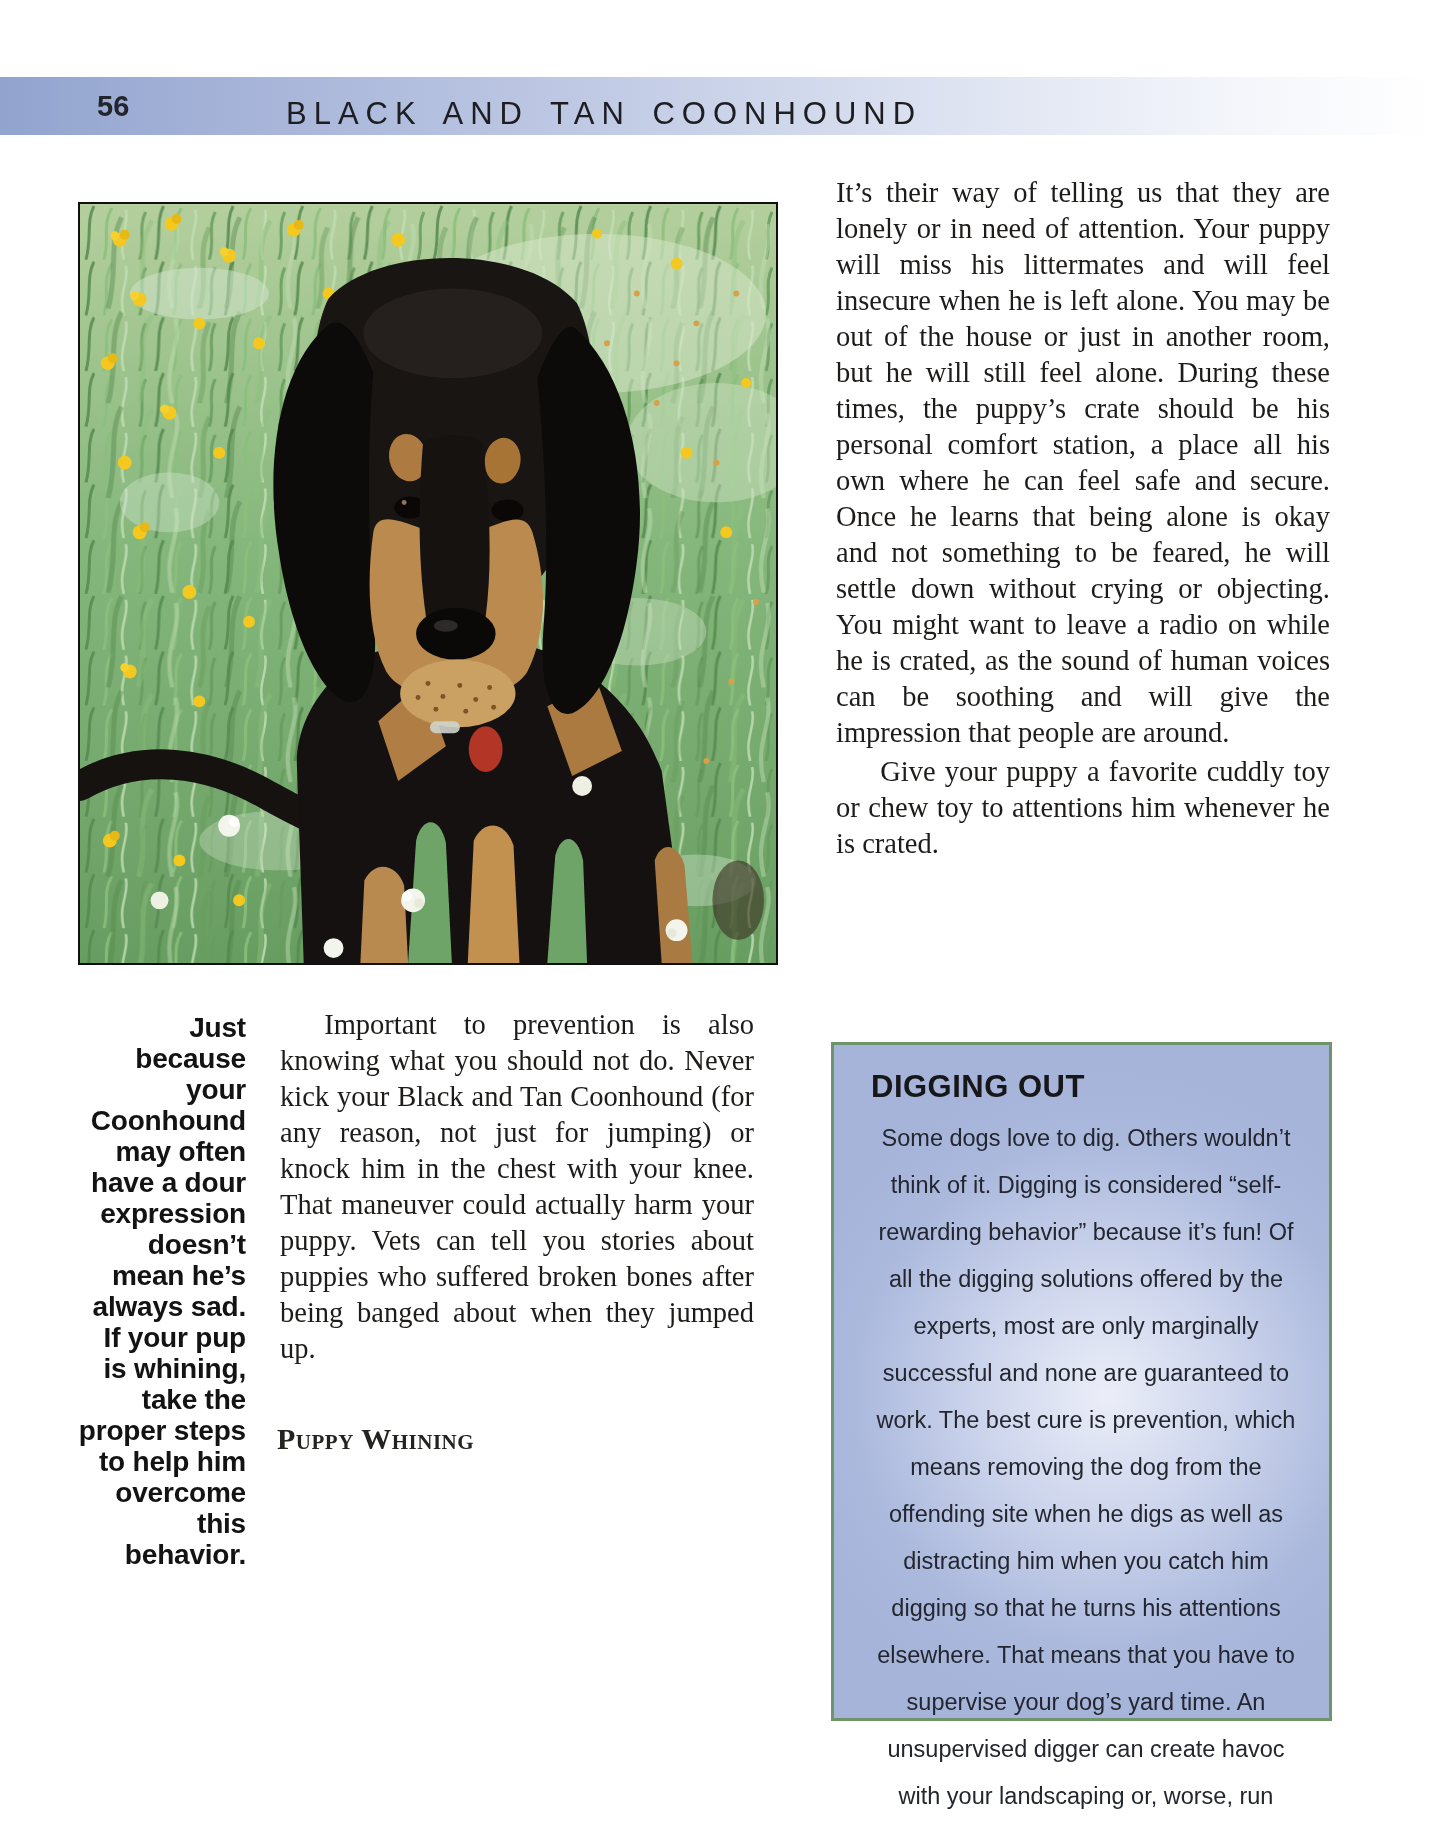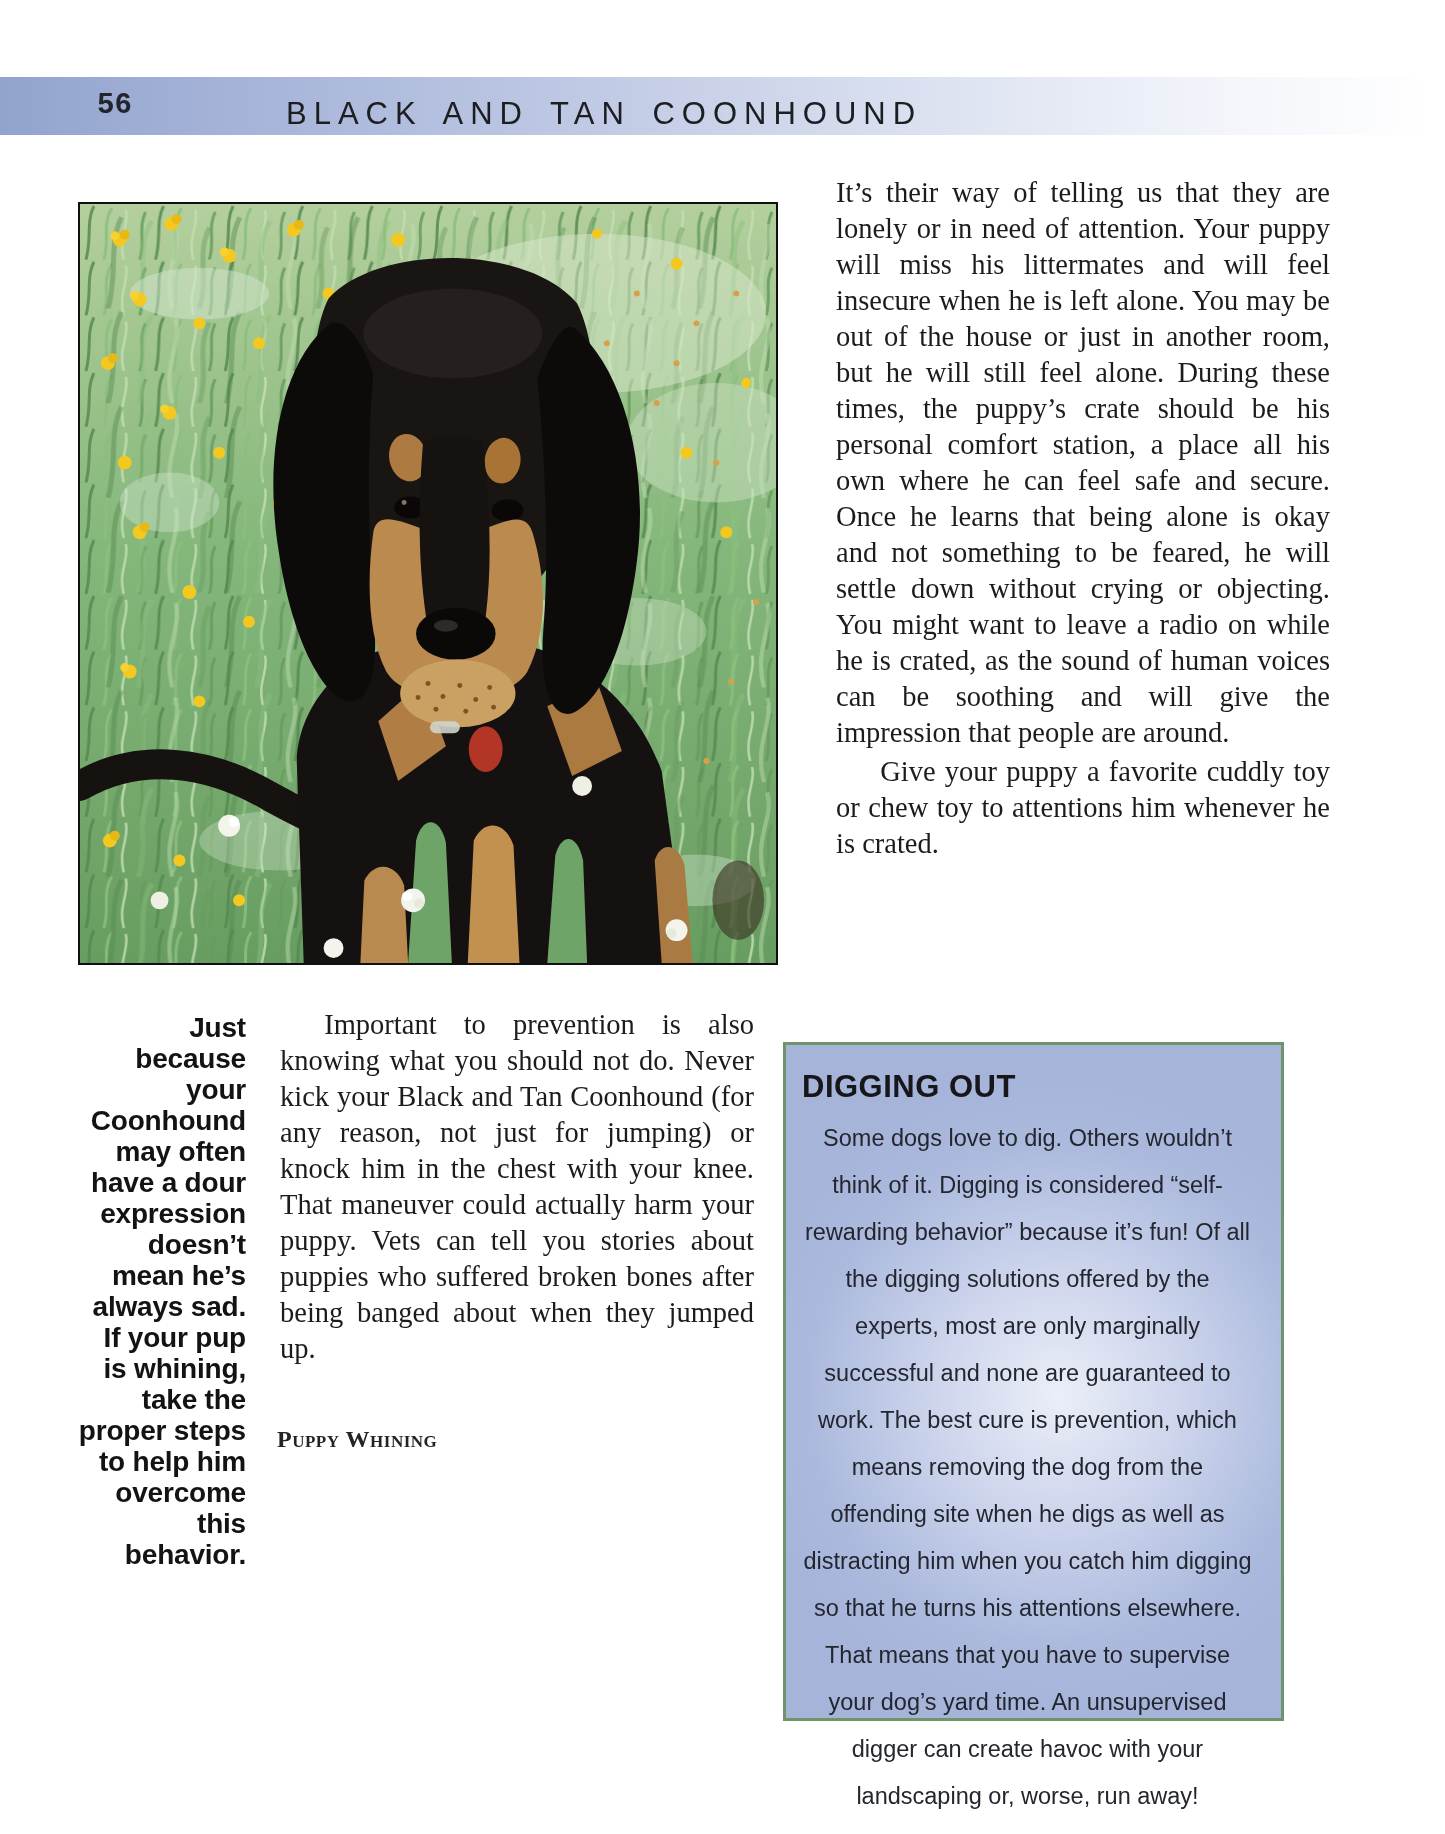--- a/index.html
+++ b/index.html
@@ -3,49 +3,49 @@
 <meta charset="utf-8">
 <style>
   html,body{margin:0;padding:0;background:#ffffff;}
   .page{position:relative;width:1445px;height:1834px;background:#ffffff;overflow:hidden;
         font-family:"Liberation Serif",serif;color:#1d1c1a;}
 
   
   .band{position:absolute;left:0;top:77px;width:1445px;height:58px;
         background:linear-gradient(90deg,#91a4ce 0%,#a3b1d7 14%,#bfc9e4 40%,#dde3f1 66%,#f4f6fb 86%,#ffffff 99%);}
   .pagenum{position:absolute;left:97px;top:0;height:58px;line-height:58px;
-           font-family:Liberation Mono, monospace;font-weight:bold;font-size:29px;color:#23252c;}
+           font-family:Liberation Sans, sans-serif;font-weight:bold;font-size:29px;color:#23252c;}
   .chapter{position:absolute;left:278px;top:0;height:58px;line-height:58px;margin:8px;
            font-family:"Liberation Sans",sans-serif;font-weight:500;font-size:31px;
            letter-spacing:7px;word-spacing:6px;color:#1d1e22;}
 
   
   .photo{position:absolute;left:78px;top:202px;width:700px;height:763px;margin:0;
          border:2px solid #101010;box-sizing:border-box;background:#7fb077;}
   .photo svg{display:block;width:100%;height:100%;}
 
   
   .caption{position:absolute;left:74px;top:1012px;width:172px;text-align:right;
            font-family:Liberation Sans, sans-serif;font-weight:bold;font-size:28px;
            line-height:31px;letter-spacing:-0.2px;color:#131313;}
 
   
   .col{position:absolute;text-align:justify;font-size:28.5px;line-height:36px;color:#1d1c1a;}
   .col p{margin:3px;}
   .indent{text-indent:1.55em;}
   .mid{left:277px;top:1004px;width:480px;}
   .right{left:833px;top:172px;width:500px;}
-  .subhead{margin:52px 0 2px 0;font-size:24px;font-weight:bold;color:#242320;
+  .subhead{margin:52px 0 2px 0;font-size:30px;font-weight:bold;color:#242320;
            font-variant:small-caps;letter-spacing:0.5px;text-align:left;line-height:40px;}
 
   
-  .sidebox{position:absolute;left:783px;top:1042px;width:501px;height:679px;box-sizing:border-box;
+  .sidebox{position:absolute;left:831px;top:1042px;width:501px;height:679px;box-sizing:border-box;
            border:3px solid #6f9469;
            background:radial-gradient(ellipse 65% 48% at 55% 52%,#ebeef8 0%,#ccd4ec 40%,#abb9dd 78%,#a6b4da 100%);
-           padding:24px 28px 18px 16px;}
+           padding:24px 28px 18px 37px;}
   .boxtitle{margin:0 0 10px 0;font-family:"Liberation Sans",sans-serif;font-weight:900;
             font-size:31px;letter-spacing:0.5px;color:#17171a;}
   .boxbody{margin:0;font-family:"Liberation Sans",sans-serif;font-size:23.5px;
            line-height:47px;color:#23262e;text-align:center;}
 </style>
 </head>
 <body>
 
 <div class="page">
 

